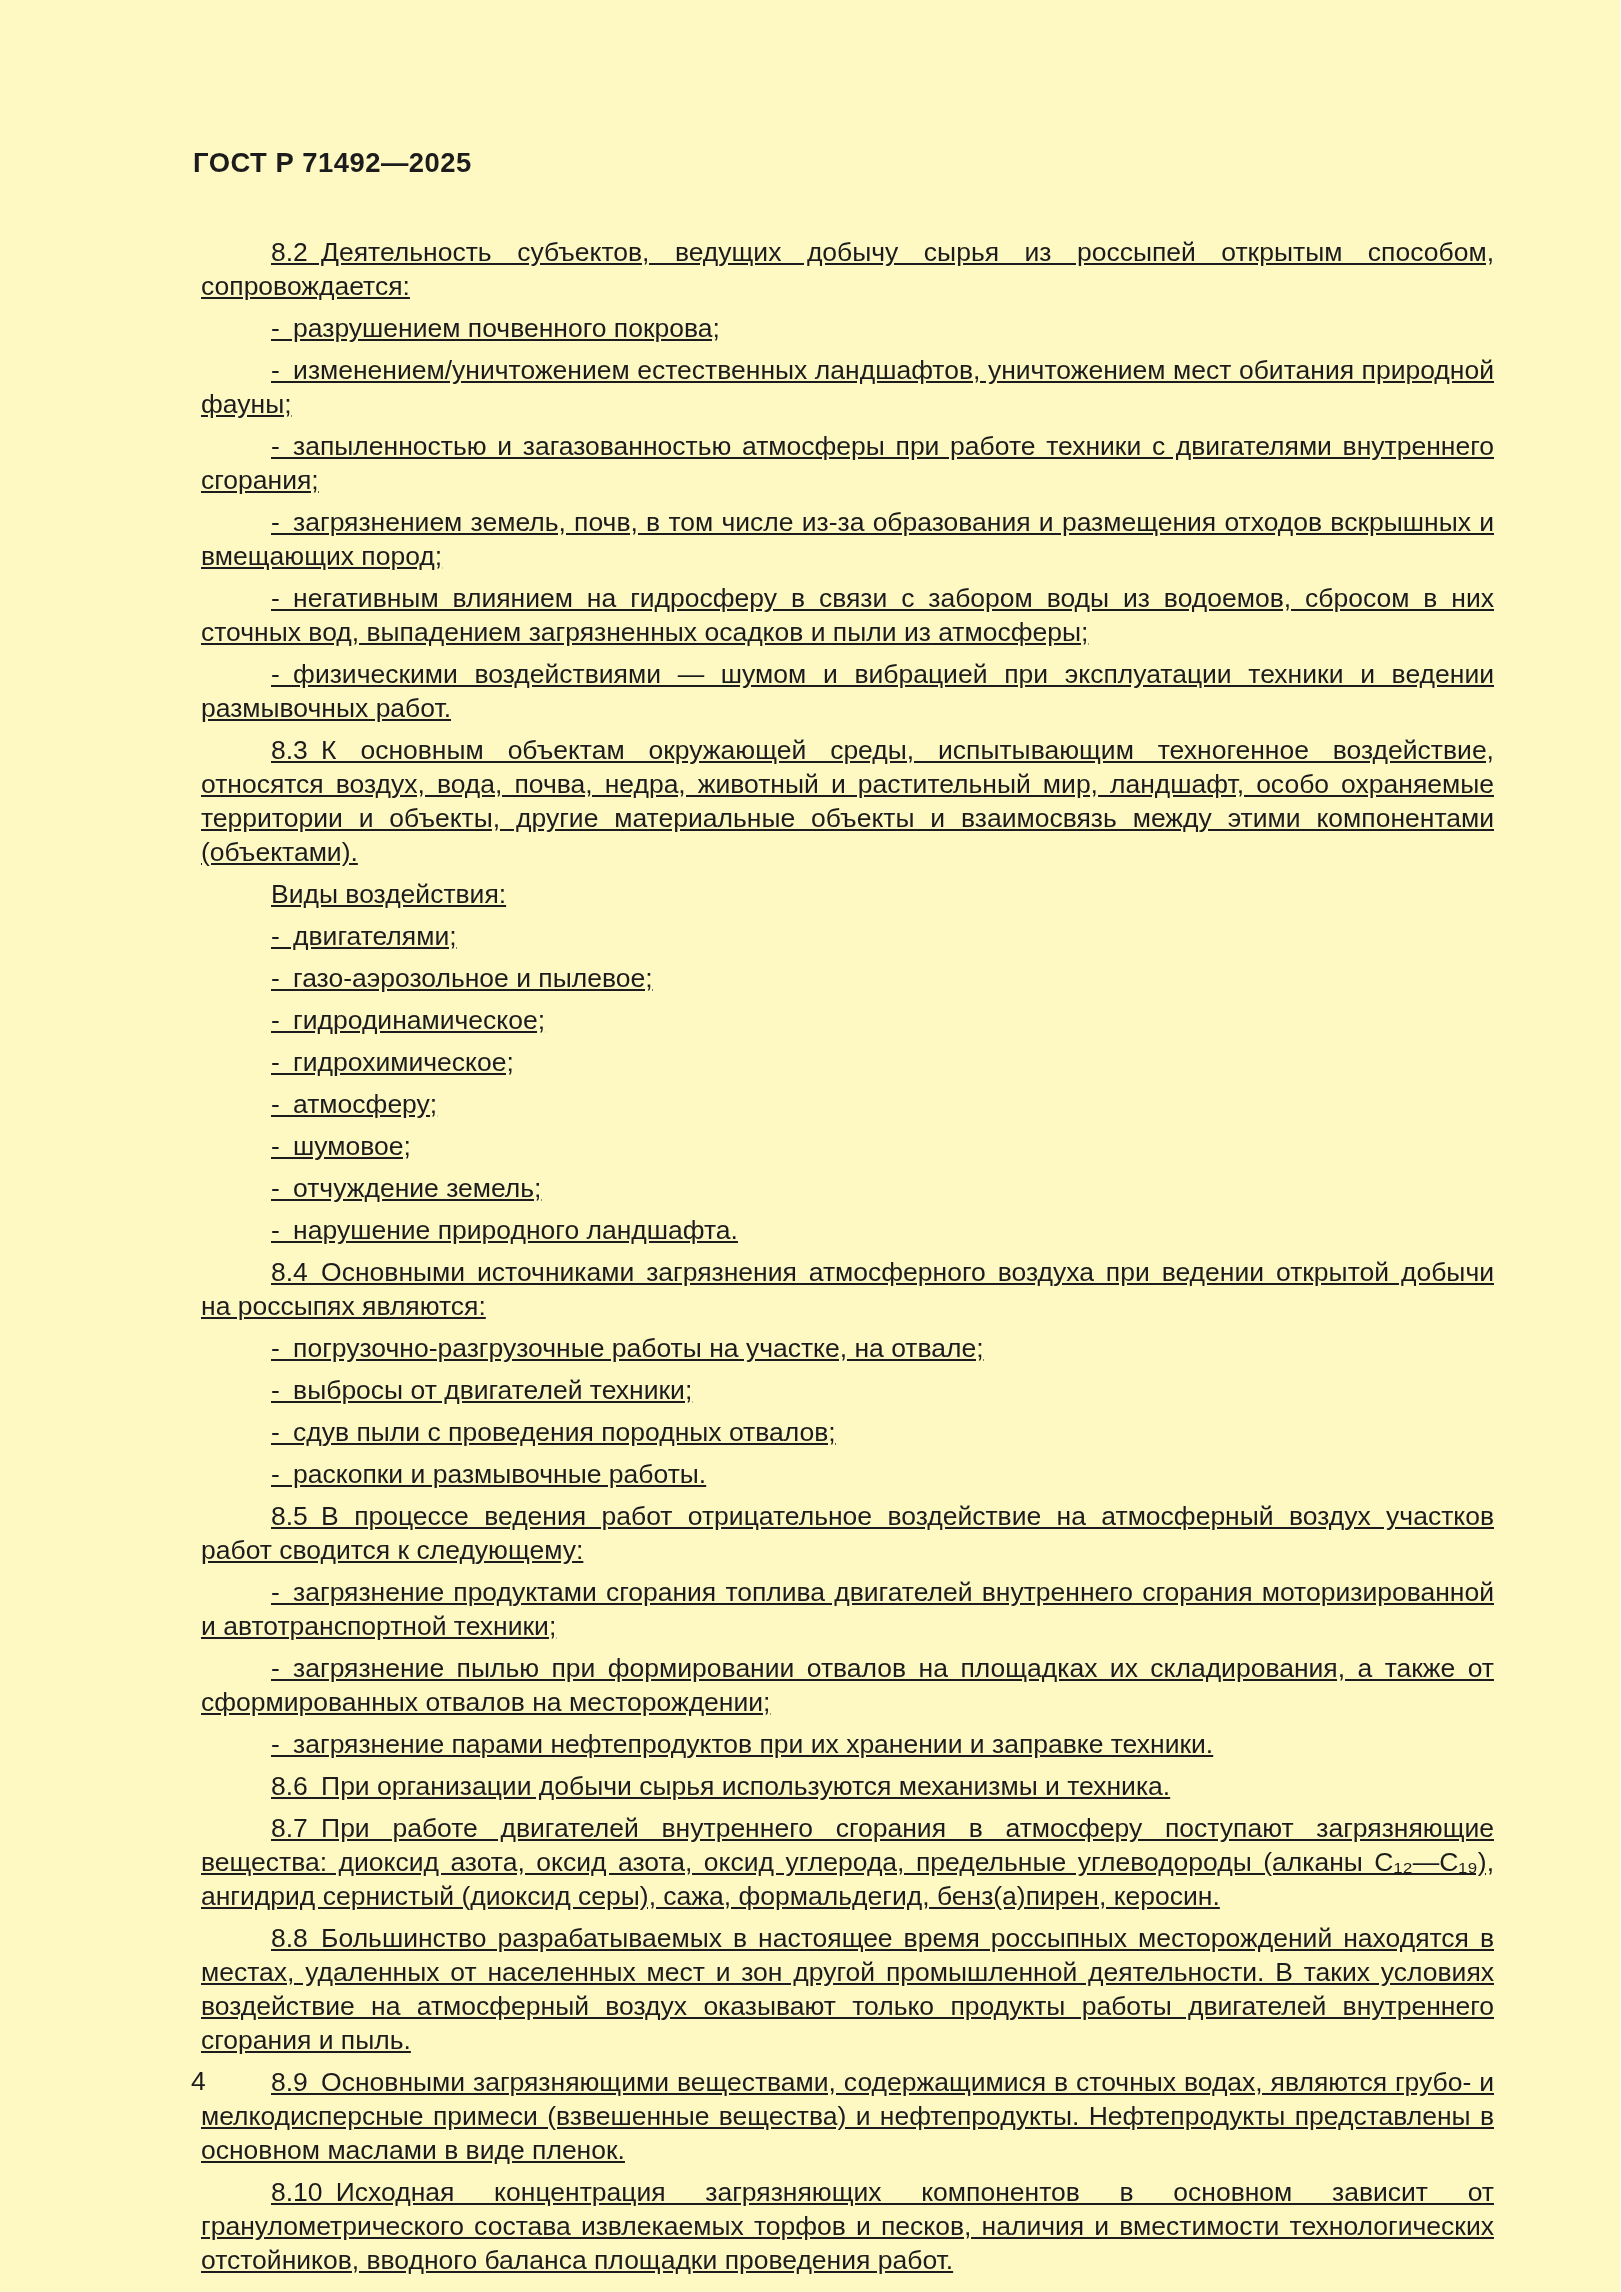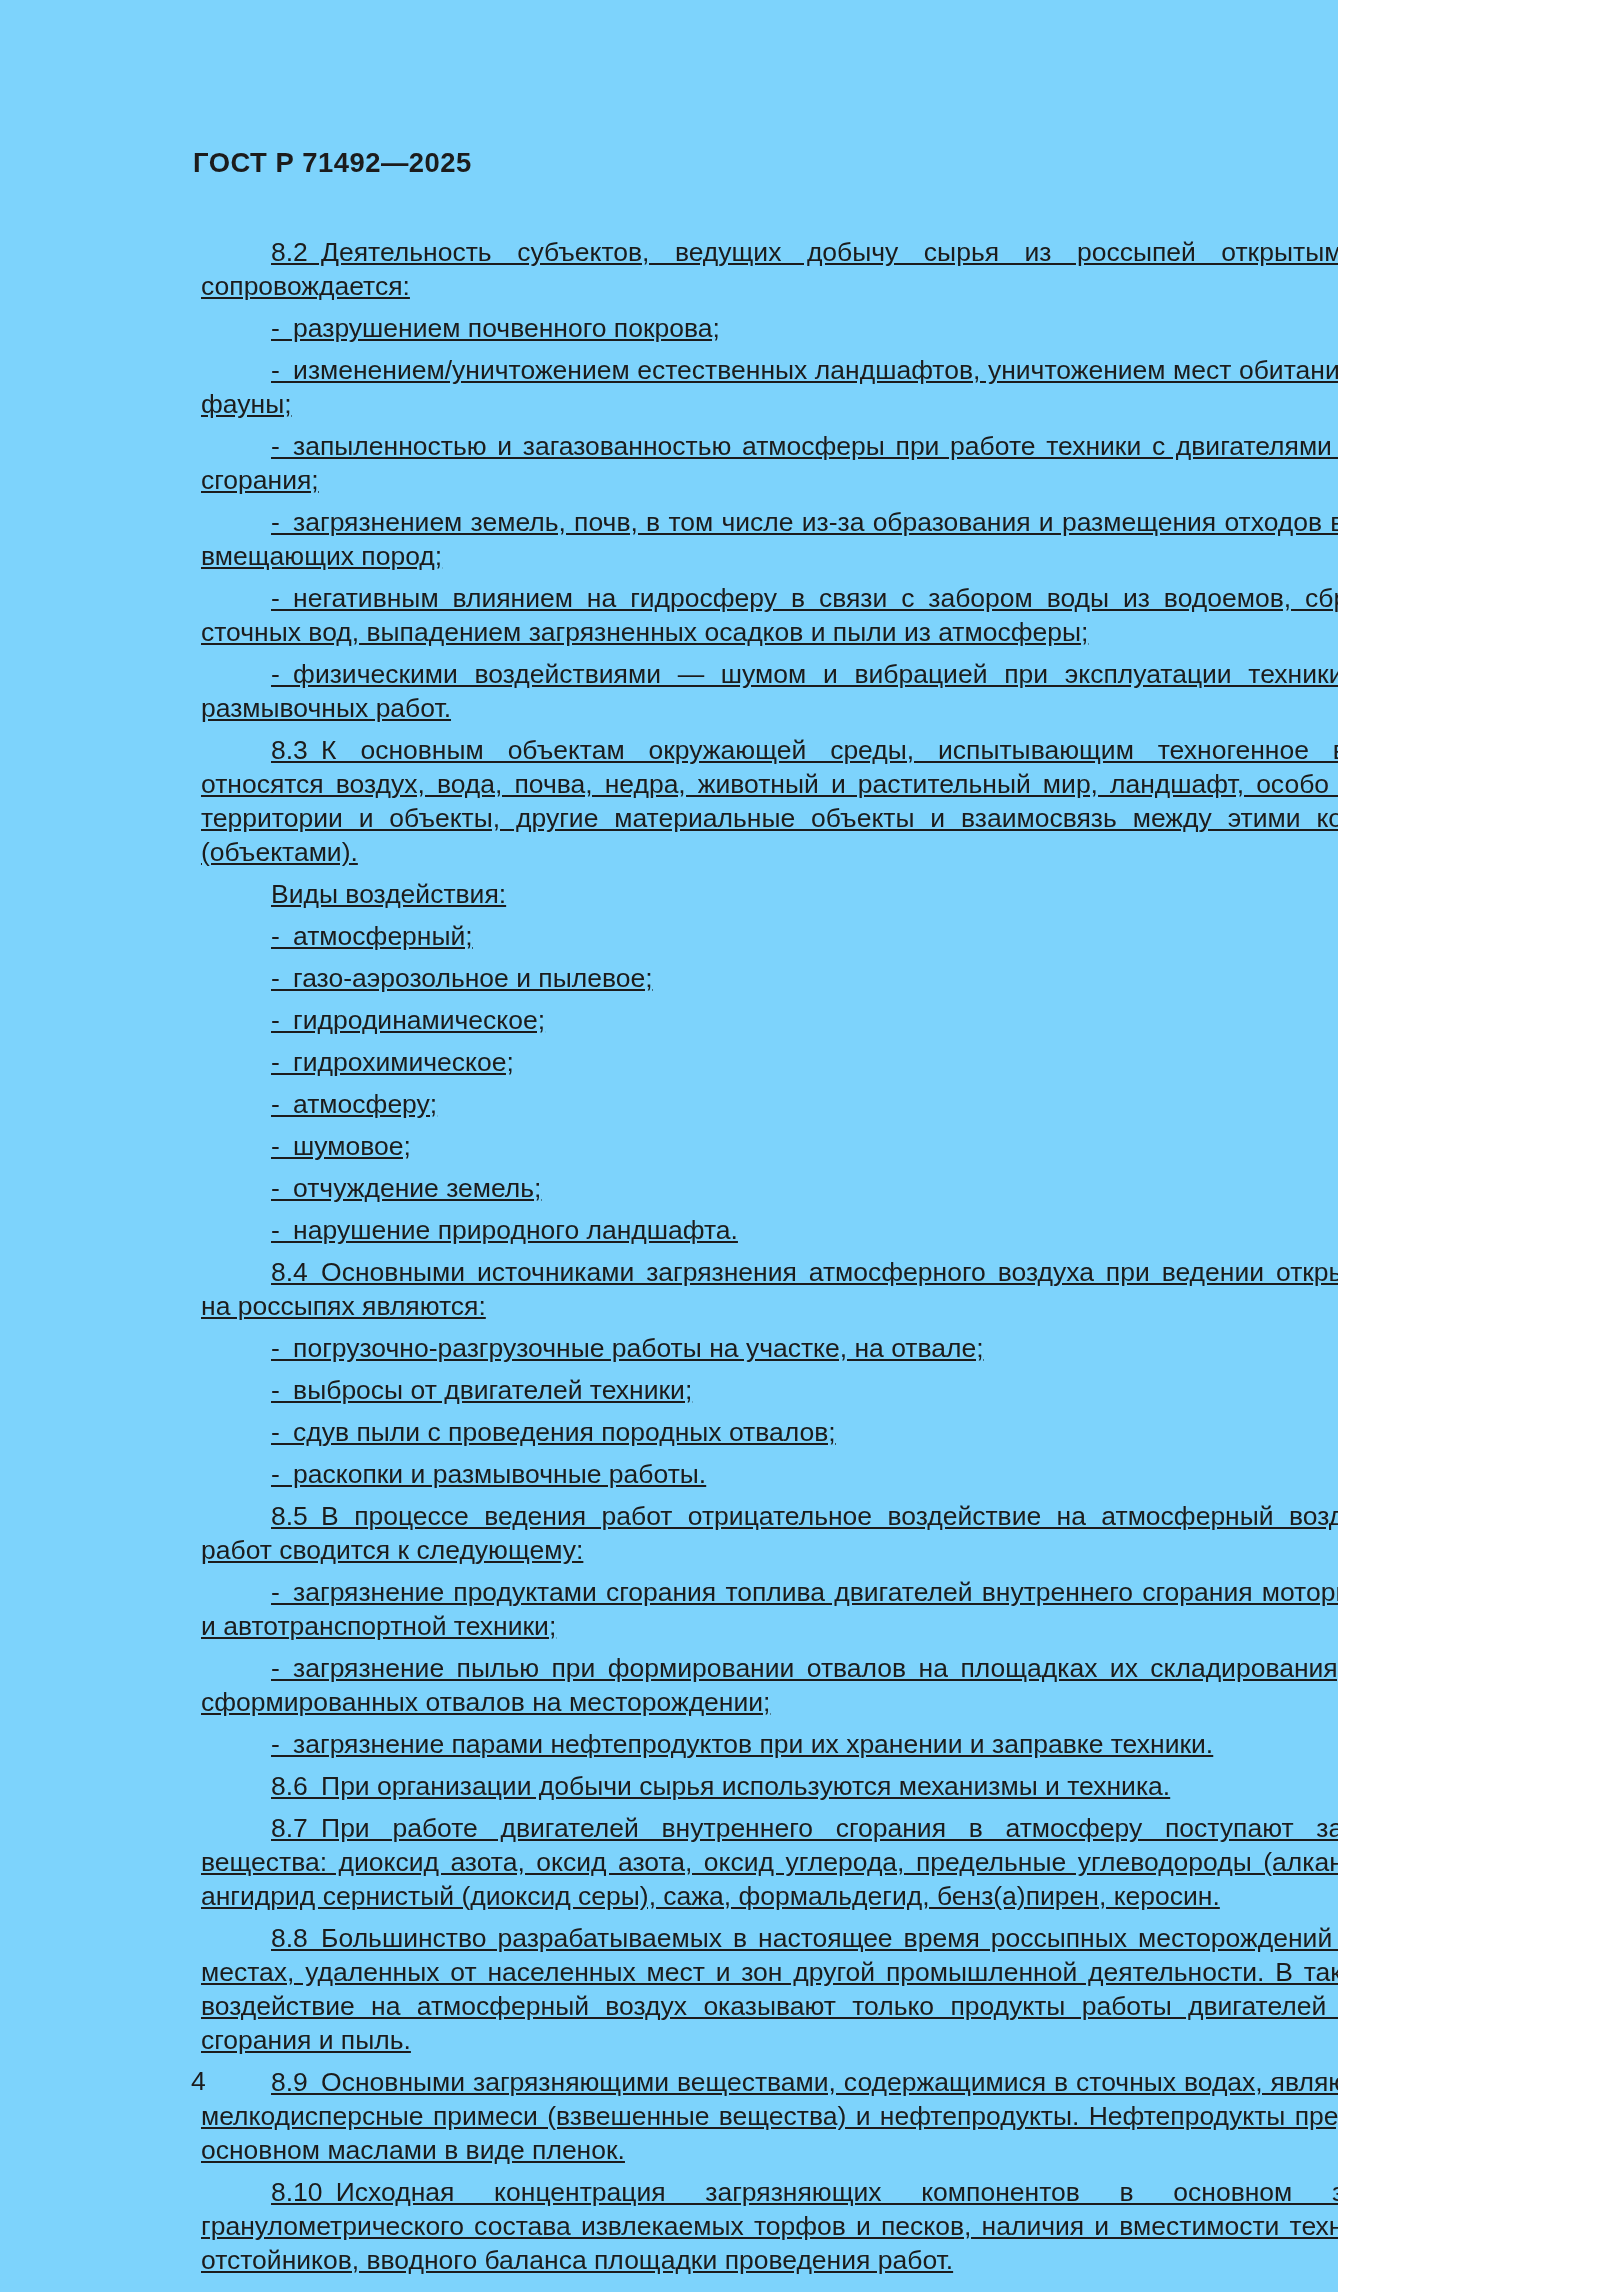--- a/index.html
+++ b/index.html
@@ -2,23 +2,23 @@
 <html lang="ru"><head>
 <meta charset="utf-8">
 <style>
   html, body {
     margin: 0;
     padding: 0;
     background: #ffffff;
   }
   .page {
     position: relative;
-    width: 1338px;
+    width: 1620px;
     height: 2293px;
-    background: #7dd3fc;
+    background: #fef9c3;
     font-family: "Liberation Sans", "DejaVu Sans", sans-serif;
     color: #1c1c1c;
     overflow: hidden;
   }
   .doc-header {
     position: absolute;
     left: 193px;
     top: 147px;
     font-size: 27.4px;
     font-weight: bold;
@@ -56,21 +56,21 @@
   <div class="doc-content" id="doc-content">
       <p>8.2 Деятельность субъектов, ведущих добычу сырья из россыпей открытым способом, сопровождается:</p>
       <p>- разрушением почвенного покрова;</p>
       <p>- изменением/уничтожением естественных ландшафтов, уничтожением мест обитания природной фауны;</p>
       <p>- запыленностью и загазованностью атмосферы при работе техники с двигателями внутреннего сгорания;</p>
       <p>- загрязнением земель, почв, в том числе из-за образования и размещения отходов вскрышных и вмещающих пород;</p>
       <p>- негативным влиянием на гидросферу в связи с забором воды из водоемов, сбросом в них сточных вод, выпадением загрязненных осадков и пыли из атмосферы;</p>
       <p>- физическими воздействиями — шумом и вибрацией при эксплуатации техники и ведении размывочных работ.</p>
       <p>8.3 К основным объектам окружающей среды, испытывающим техногенное воздействие, относятся воздух, вода, почва, недра, животный и растительный мир, ландшафт, особо охраняемые территории и объекты, другие материальные объекты и взаимосвязь между этими компонентами (объектами).</p>
       <p>Виды воздействия:</p>
-      <p>- атмосферный;</p>
+      <p>- двигателями;</p>
       <p>- газо-аэрозольное и пылевое;</p>
       <p>- гидродинамическое;</p>
       <p>- гидрохимическое;</p>
       <p>- атмосферу;</p>
       <p>- шумовое;</p>
       <p>- отчуждение земель;</p>
       <p>- нарушение природного ландшафта.</p>
       <p>8.4 Основными источниками загрязнения атмосферного воздуха при ведении открытой добычи на россыпях являются:</p>
       <p>- погрузочно-разгрузочные работы на участке, на отвале;</p>
       <p>- выбросы от двигателей техники;</p>

